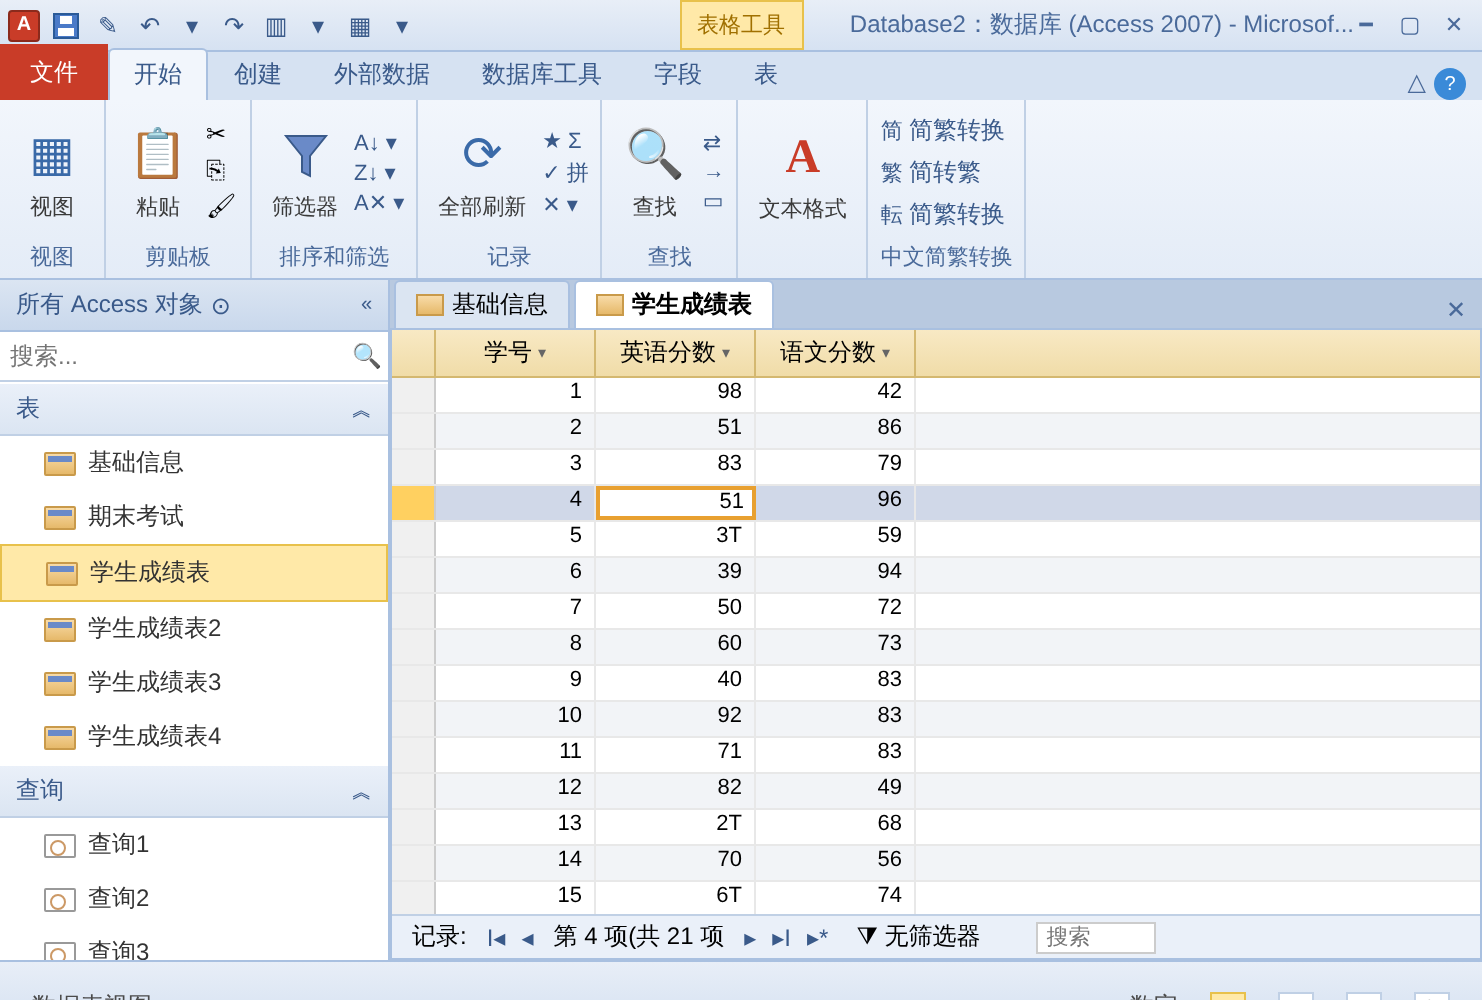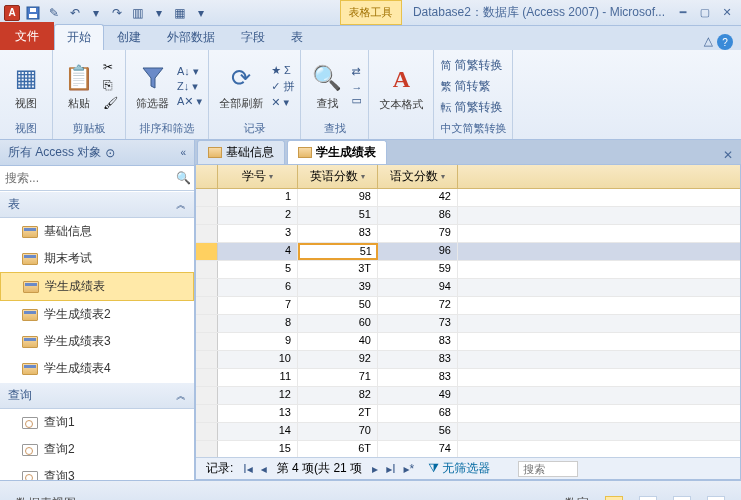--- a/index.html
+++ b/index.html
@@ -3,21 +3,21 @@
 <meta charset="utf-8">
 <style>
 *{box-sizing:border-box;margin:0;padding:0;font-family:"Microsoft YaHei","SimSun",sans-serif;font-size:12px;user-select:none}
 html,body{width:741px;height:500px;overflow:hidden;background:#fff}
 .titlebar{height:26px;background:linear-gradient(#e8eef7,#d6e2f2);display:flex;align-items:center;border-bottom:1px solid #a9c0e0}
 .app-icon{width:16px;height:16px;background:#c93c28;border:1px solid #8b2a1c;border-radius:2px;margin:0 4px;display:flex;align-items:center;justify-content:center;color:#fff;font-weight:bold;font-size:10px}
 .qat{display:flex;gap:3px;align-items:center}
 .qat-btn{width:18px;height:18px;display:flex;align-items:center;justify-content:center;color:#3a5a8a;cursor:pointer}
 .title-center{position:absolute;left:50%;transform:translateX(-50%);display:flex;align-items:center}
 .title-tab{background:#ffe9a8;border:1px solid #e8c14b;padding:4px 8px;color:#a07000;font-size:11px}
-.title-text{color:#4a6a9a;font-size:12px;position:absolute;right:76px}
+.title-text{color:#4a6a9a;font-size:12px;position:absolute;right:64px}
 .winbtns{position:absolute;right:4px;display:flex;gap:2px}
 .winbtn{width:20px;height:16px;display:flex;align-items:center;justify-content:center;color:#4a6a9a;cursor:pointer;font-size:11px}
 .ribbon-tabs{height:24px;background:#d6e2f2;display:flex;align-items:flex-end;padding-left:0}
 .rtab{padding:4px 12px;color:#3a5a8a;cursor:pointer;border:1px solid transparent;border-bottom:none}
 .rtab.file{background:#c93c28;color:#fff;padding:5px 14px}
 .rtab.active{background:#f2f6fc;border-color:#a9c0e0;border-radius:3px 3px 0 0}
 .rtab-right{margin-left:auto;display:flex;gap:4px;padding-right:8px}
 .help-icon{width:16px;height:16px;background:#3a8ad8;border-radius:50%;color:#fff;display:flex;align-items:center;justify-content:center;font-size:10px;cursor:pointer}
 .ribbon-body{height:90px;background:linear-gradient(#f2f6fc,#e4ecf7);border-bottom:1px solid #a9c0e0;display:flex}
 .rgroup{border-right:1px solid #c0d0e5;display:flex;flex-direction:column;padding:2px 6px}
@@ -60,21 +60,21 @@
 .ds-row{display:flex;height:18px;border-bottom:1px solid #e8e8e8}
 .ds-row:nth-child(even){background:#f2f4f7}
 .ds-row.sel{background:#d0d8e8}
 .ds-row.sel .ds-rowsel{background:#ffd060}
 .ds-rowsel{width:22px;background:#f0f0f0;border-right:1px solid #ccc}
 .ds-cell{width:80px;padding:1px 6px;border-right:1px solid #e8e8e8;text-align:right;font-size:11px}
 .ds-cell.editing{border:2px solid #e8a030;background:#fff;padding:0 4px}
 .record-nav{height:22px;background:#eaf0f9;border-top:1px solid #c0d0e5;display:flex;align-items:center;padding:0 6px;gap:4px;font-size:11px}
 .rn-btn{cursor:pointer;padding:0 2px;color:#3a5a8a}
 .rn-text{padding:0 4px}
-.rn-filter{color:#0369a1;margin-left:8px}
+.rn-filter{color:#000000;margin-left:8px}
 .rn-search{margin-left:24px;border:1px solid #ccc;padding:1px 4px;font-size:11px;width:60px}
 .statusbar{height:32px;background:linear-gradient(#e8eef7,#d6e2f2);border-top:1px solid #a9c0e0;display:flex;align-items:flex-end;padding:0 16px;font-size:11px;color:#4a4a4a}
 .sb-right{margin-left:auto;display:flex;align-items:center;gap:16px}
 .sb-viewbtn{width:18px;height:16px;border:1px solid #c0d0e5;background:#fff;cursor:pointer;display:flex;align-items:center;justify-content:center;font-size:10px}
 .sb-viewbtn.active{background:#ffe9a8;border-color:#e8c14b}
 svg{display:block}
 </style>
 </head>
 <body>
 
@@ -106,20 +106,21 @@
     <div class="winbtn">▢</div>
     <div class="winbtn">✕</div>
   </div>
 </div>
 
 <div class="ribbon-tabs">
   <div class="rtab file">文件</div>
   <div class="rtab active">开始</div>
   <div class="rtab">创建</div>
   <div class="rtab">外部数据</div>
+  <div class="rtab">数据库工具</div>
   <div class="rtab">字段</div>
   <div class="rtab">表</div>
   <div class="rtab-right">
     <div style="color:#4a6a9a">△</div>
     <div class="help-icon">?</div>
   </div>
 </div>
 
 <div class="ribbon-body">
   <div class="rgroup">

